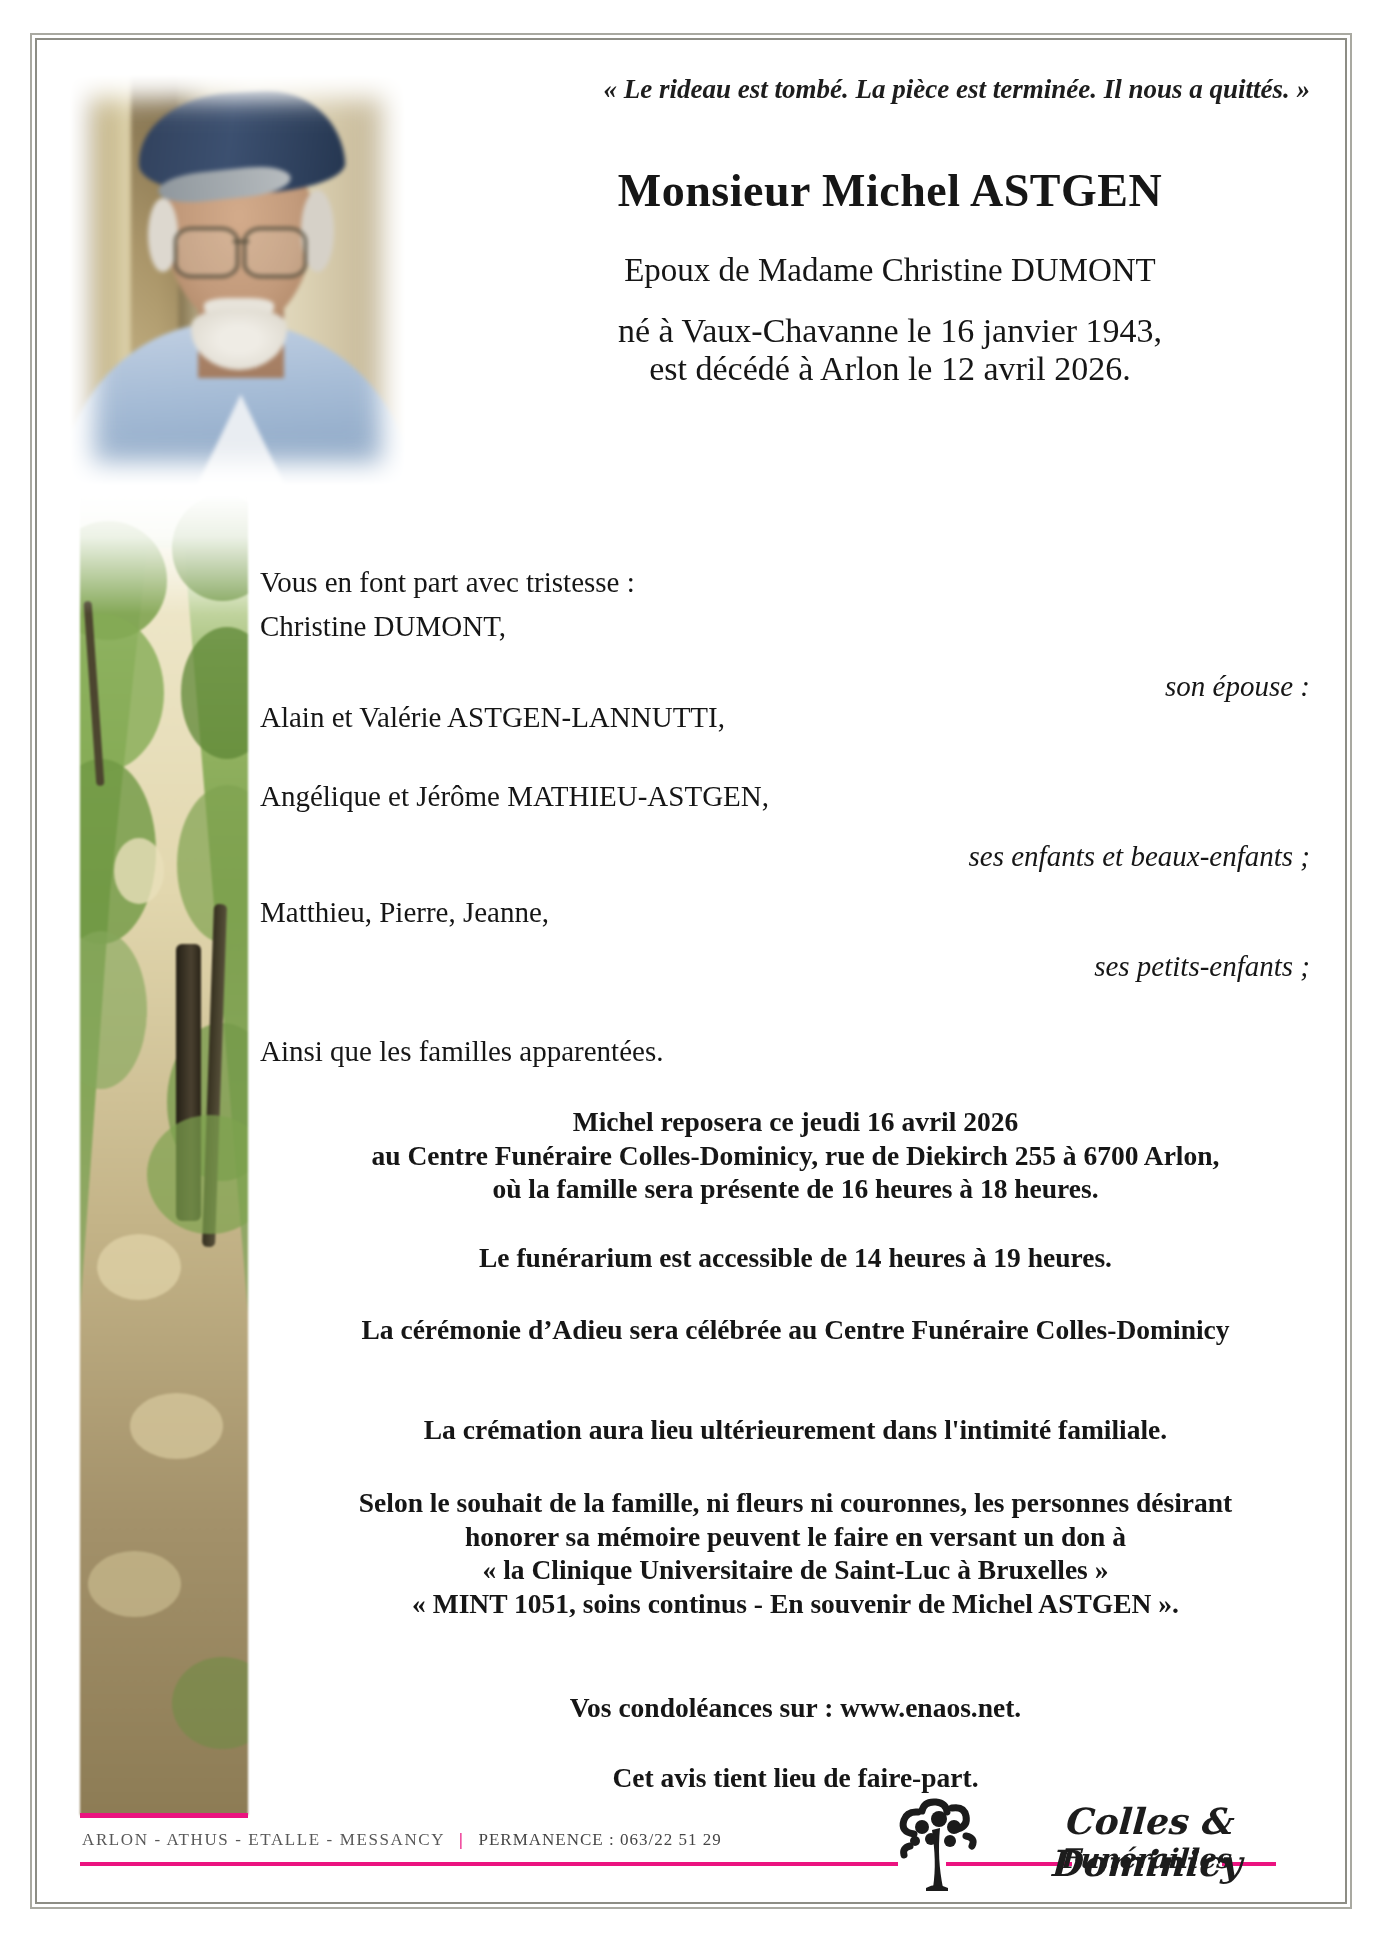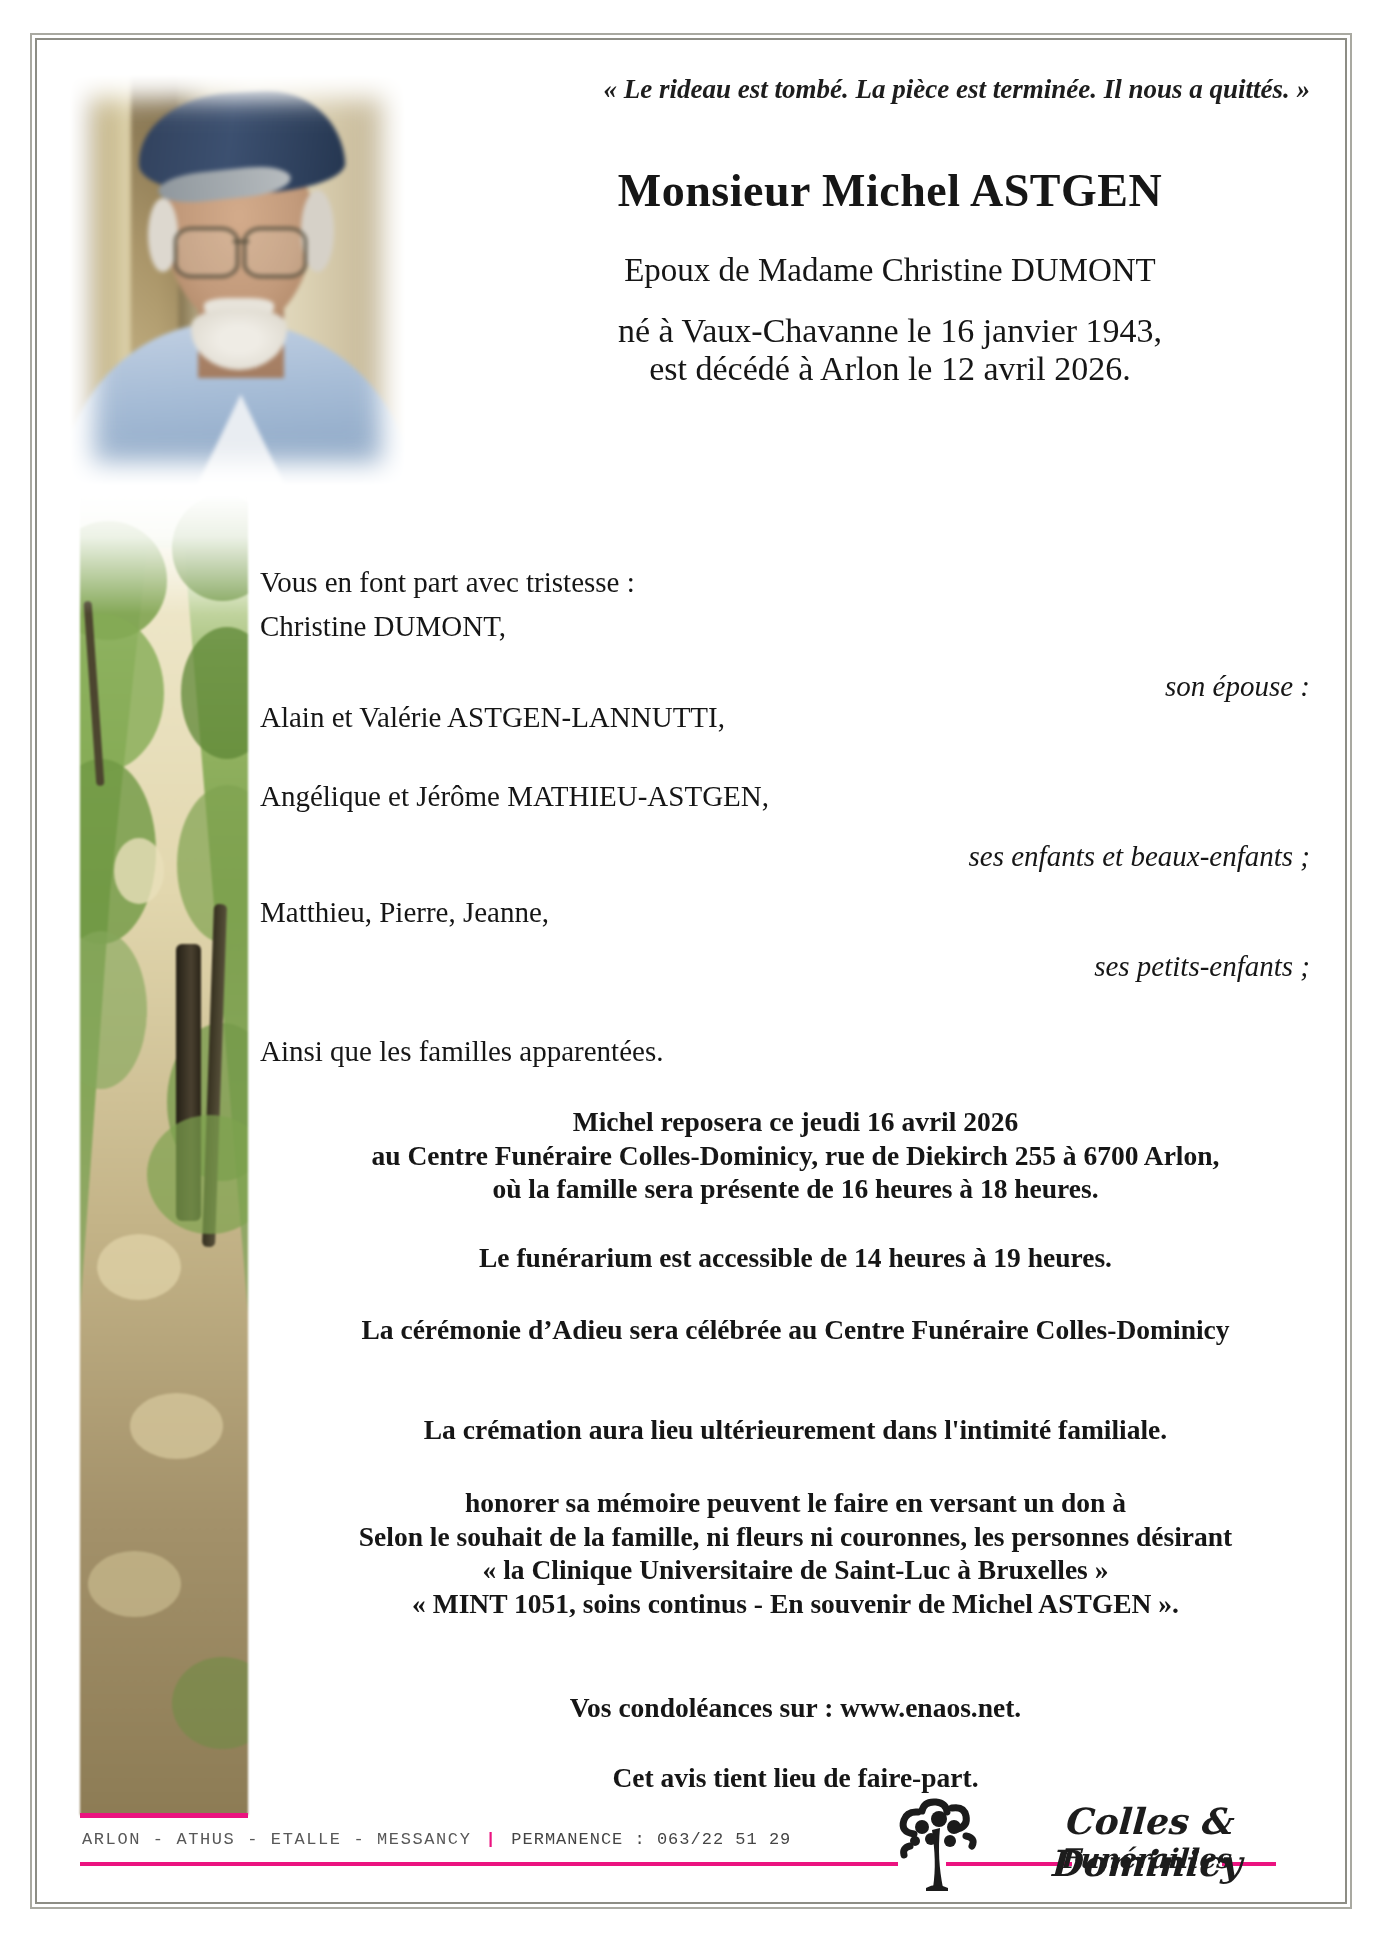--- a/index.html
+++ b/index.html
@@ -51,21 +51,21 @@
     background:linear-gradient(180deg,#eef2e2 0%,#d7e3bd 6%,#a9c37e 12%,#8fb05e 20%,#7da04e 30%,#86a659 45%,#95a86a 60%,#a8a070 72%,#a49468 82%,#93835b 92%,#8a7a52 100%);}
   .f-path{position:absolute;inset:0;background:linear-gradient(180deg,#f2ecd2 0%,#e2d7ae 30%,#c4b488 55%,#a3916a 78%,#8d7c55 100%);clip-path:polygon(40% 4%,62% 4%,100% 62%,100% 100%,0 100%,0 62%,18% 30%);}
   .f-blob{position:absolute;border-radius:50%;}
   .f-trunk1{position:absolute;left:57%;top:34%;width:15%;height:21%;background:linear-gradient(90deg,#241f15,#4a4130 60%,#2a2418);border-radius:6px;}
   .f-trunk2{position:absolute;left:76%;top:31%;width:8%;height:26%;background:linear-gradient(90deg,#35301f,#57503a);border-radius:5px;transform:rotate(2deg);}
   .f-trunk3{position:absolute;left:6%;top:8%;width:5%;height:14%;background:#4c452f;border-radius:4px;transform:rotate(-4deg);}
   .f-topfade{position:absolute;left:0;top:0;width:100%;height:9%;background:linear-gradient(180deg,#ffffff 0%,rgba(255,255,255,.85) 35%,rgba(255,255,255,0) 100%);}
   .f-bar{left:80px;top:1813px;width:168px;height:5px;}
 
   
-  .foot-line{left:82px;top:1830px;font-family:Liberation Mono, monospace;font-size:17px;letter-spacing:1.6px;color:#585858;}
+  .foot-line{left:82px;top:1830px;font-family:Liberation Serif, serif;font-size:17px;letter-spacing:1.6px;color:#585858;}
   .foot-sep{color:inherit;font-weight:bold;padding:0 14px;}
   .perm{color:#454545;letter-spacing:1px;}
   .hr1{left:80px;top:1862px;width:818px;height:4px;}
   .hr2{left:946px;top:1862px;width:126px;height:4px;}
   .hr3{left:1222px;top:1862px;width:54px;height:4px;}
   .pink{background:#EB1380;}
   .tree{left:884px;top:1794px;width:104px;height:97px;}
   .brand{left:1013px;top:1800px;width:272px;text-align:center;font-family:"DejaVu Serif",serif;font-style:italic;font-weight:bold;font-size:36px;color:#1c1c1c;transform:skewX(-4deg);}
   .brand-sub{left:1052px;top:1843px;width:190px;text-align:center;font-family:"DejaVu Serif",serif;font-style:italic;font-weight:bold;font-size:27px;color:#1c1c1c;transform:skewX(-4deg);}
 </style>
@@ -145,22 +145,22 @@
   <div>Michel reposera ce jeudi 16 avril 2026</div>
   <div>au Centre Funéraire Colles-Dominicy, rue de Diekirch 255 à 6700 Arlon,</div>
   <div>où la famille sera présente de 16 heures à 18 heures.</div>
 </div>
 <div class="abs boldblk" style="top:1241px;">Le funérarium est accessible de 14 heures à 19 heures.</div>
 <div class="abs boldblk" style="top:1313px;">
   <div>La cérémonie d’Adieu sera célébrée au Centre Funéraire Colles-Dominicy</div>
 </div>
 <div class="abs boldblk" style="top:1413px;">La crémation aura lieu ultérieurement dans l'intimité familiale.</div>
 <div class="abs boldblk" style="top:1486px;">
+  <div>Selon le souhait de la famille, ni fleurs ni couronnes, les personnes désirant</div>
   <div>honorer sa mémoire peuvent le faire en versant un don à</div>
-  <div>Selon le souhait de la famille, ni fleurs ni couronnes, les personnes désirant</div>
   <div>« la Clinique Universitaire de Saint-Luc à Bruxelles »</div>
   <div>« MINT 1051, soins continus - En souvenir de Michel ASTGEN ».</div>
 </div>
 <div class="abs boldblk" style="top:1691px;">Vos condoléances sur : www.enaos.net.</div>
 <div class="abs boldblk" style="top:1761px;">Cet avis tient lieu de faire-part.</div>
 
 <div class="abs foot-line">
   <span>ARLON - ATHUS - ETALLE - MESSANCY</span><span class="foot-sep pink-sep" style="color:#EB1380;">|</span><span class="perm">PERMANENCE : 063/22 51 29</span>
 </div>
 <div class="abs hr1 pink"></div>

